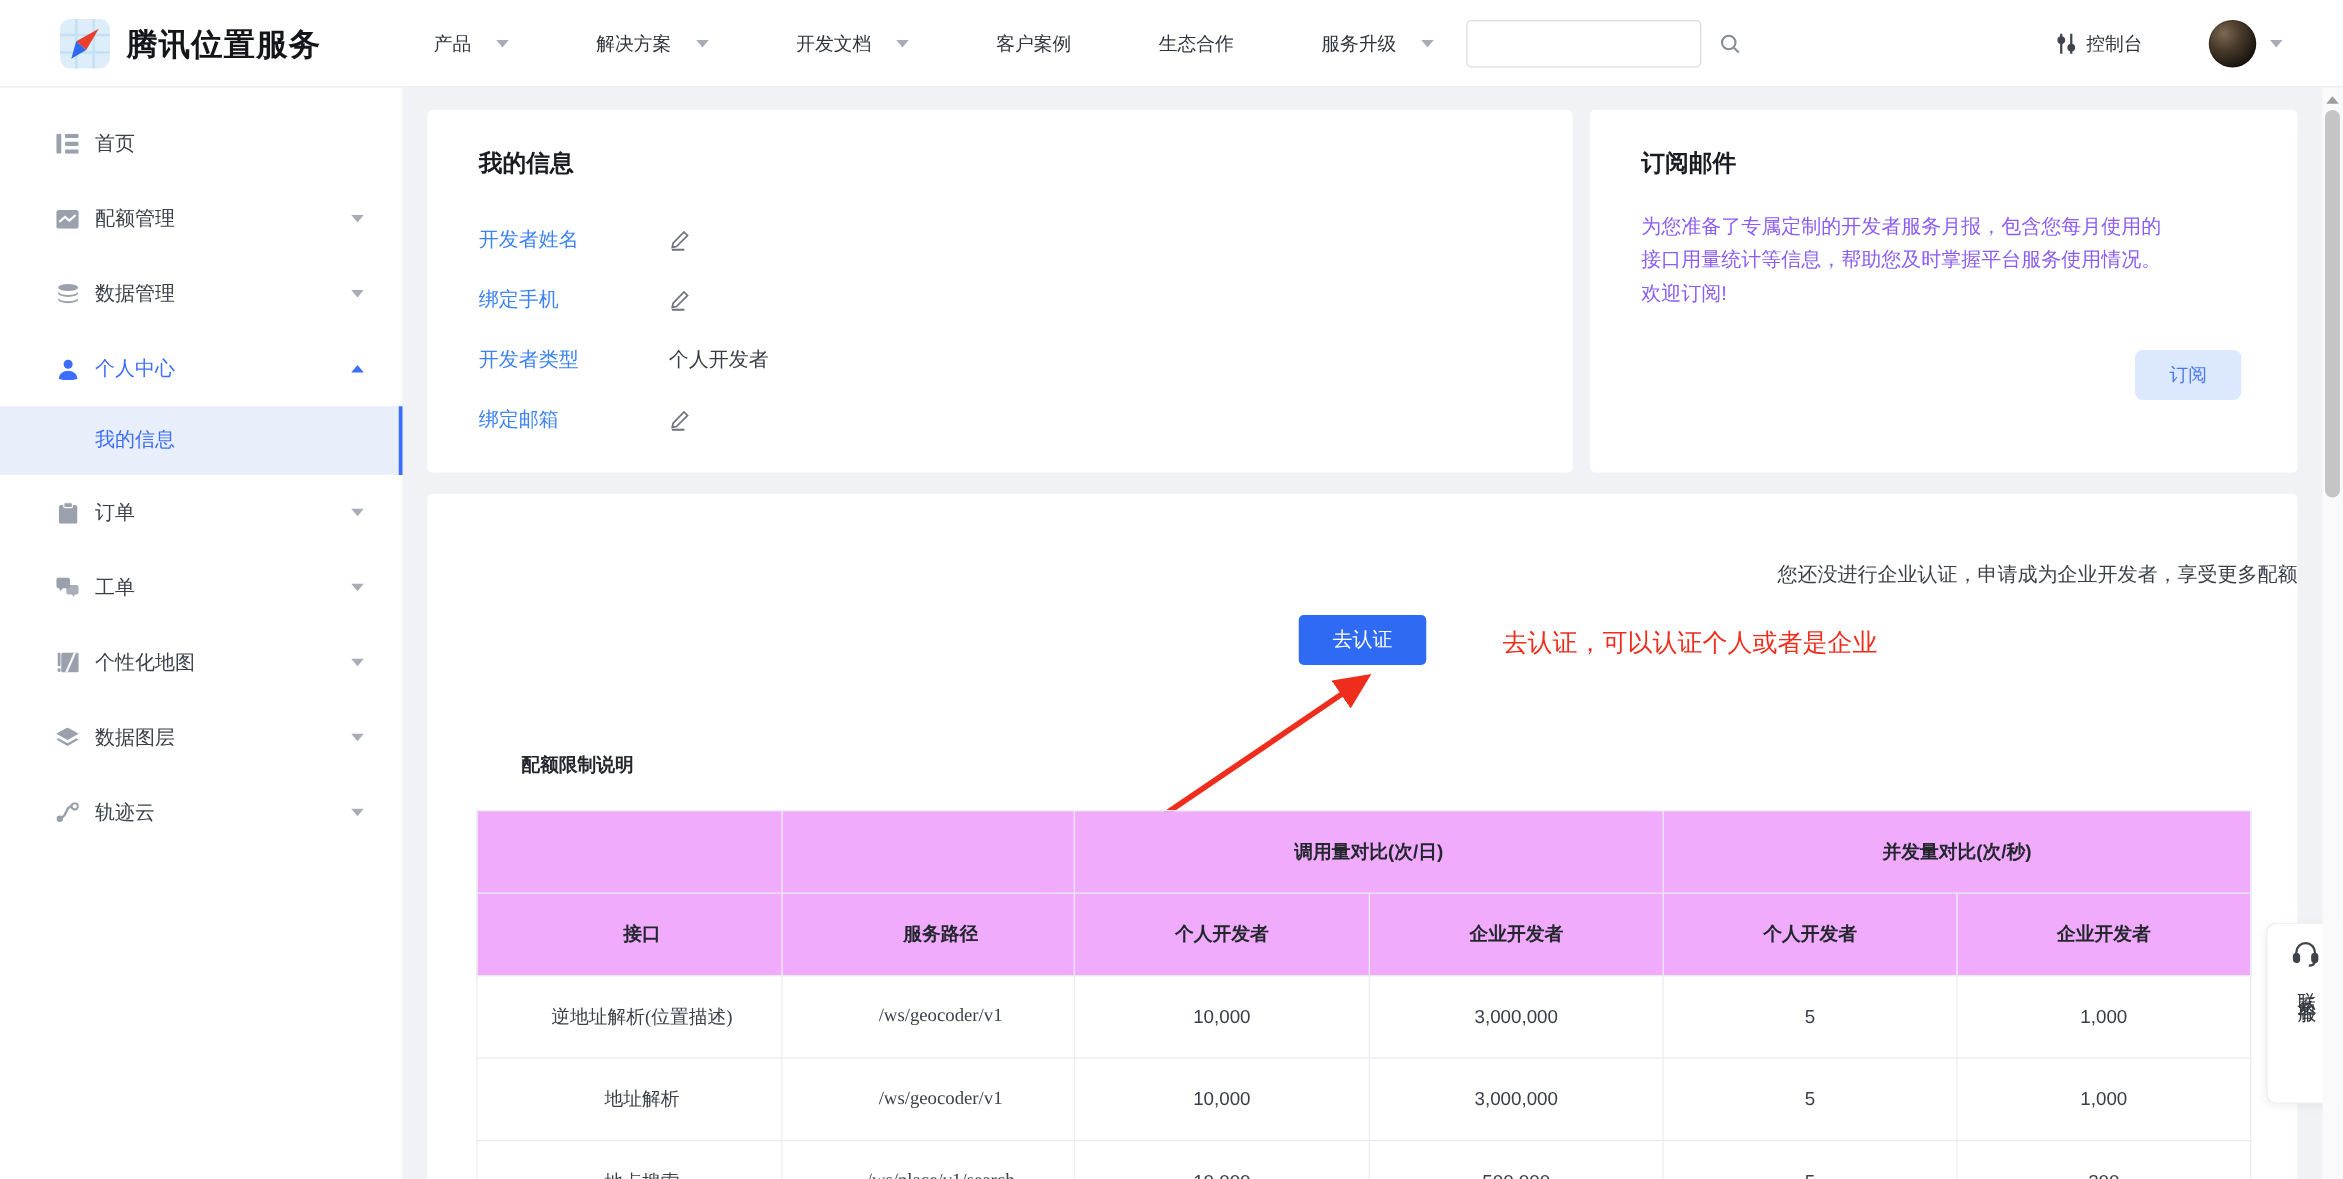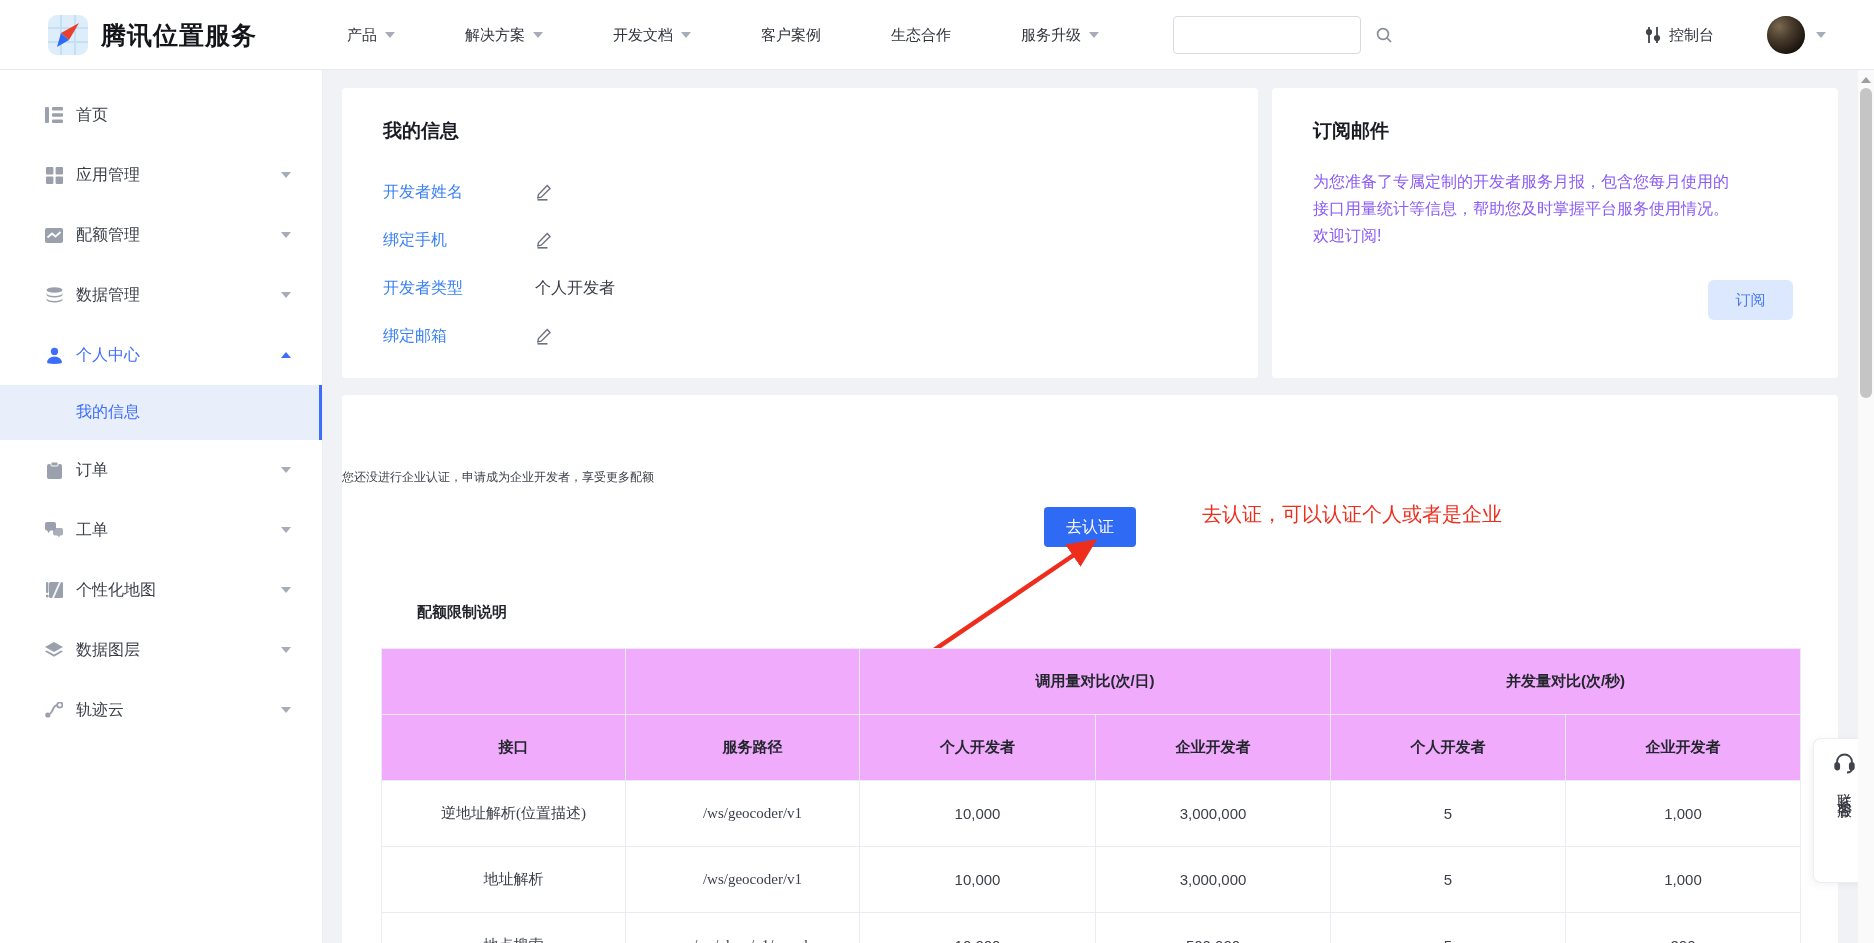--- a/index.html
+++ b/index.html
@@ -6,21 +6,21 @@
   html,body { width:1874px; height:943px; overflow:hidden; background:#f0f2f6;
               font-family:"Liberation Sans","DejaVu Sans",sans-serif; color:#383d46; }
 
   
   .topbar { position:absolute; left:0; top:0; width:1874px; height:70px; background:#fff;
             border-bottom:1px solid #e8eaef; z-index:30; }
   .brand { position:absolute; left:48px; top:0; height:70px; display:flex; align-items:center; gap:13px; }
   .brand-title { font-size:25px; font-weight:800; color:#14161a; letter-spacing:1px; }
   .logo-box { width:40px; height:40px; border-radius:9px; overflow:hidden; }
   .topnav { position:absolute; left:347px; top:0; height:70px; display:flex; align-items:center; gap:70px; }
-  .topnav-item { display:flex; align-items:center; gap:8px; font-size:15px; color:#30353d; cursor:pointer; white-space:nowrap; }
+  .topnav-item { display:flex; align-items:center; gap:20px; font-size:15px; color:#30353d; cursor:pointer; white-space:nowrap; }
   .caret-down { width:0; height:0; border-left:5px solid transparent; border-right:5px solid transparent;
                 border-top:6px solid #a7adb8; }
   .caret-up { width:0; height:0; border-left:5px solid transparent; border-right:5px solid transparent;
               border-bottom:6px solid #3d6dfd; }
   .searchbox { position:absolute; left:1173px; top:16px; width:188px; height:38px; border:1px solid #d8dbe2;
                border-radius:4px; background:#fff; display:flex; align-items:center; }
   .searchbox input { flex:1; border:none; outline:none; height:34px; padding:0 8px 0 12px; font-size:14px; background:transparent; }
   .search-ic { margin-right:10px; display:flex; }
   .console { position:absolute; left:1645px; top:0; height:70px; display:flex; align-items:center; gap:8px;
              font-size:15px; color:#30353d; cursor:pointer; }
@@ -51,22 +51,22 @@
   .p-row { display:flex; align-items:center; height:28px; margin-bottom:20px; }
   .p-rows { margin-top:34px; }
   .p-label { width:152px; font-size:16px; color:#3b82f6; }
   .p-value { font-size:16px; color:#383d46; }
   .edit-ic { display:flex; cursor:pointer; }
 
   .sub-body { margin-top:24px; width:428px; font-size:16px; line-height:27px; color:#8b5cf6; }
   .btn-subscribe { position:absolute; right:45px; top:192px; width:85px; height:40px; border:none; cursor:pointer;
                    background:#dce8fd; color:#4a78f2; font-size:15px; border-radius:6px; }
 
-  .cert-notice { padding-top:55px; text-align:left; font-size:12px; color:#3a3f48;margin-top:19px; }
-  .btn-cert { display:block; margin:21px auto 0; width:92px; height:40px; border:none; cursor:pointer;
+  .cert-notice { padding-top:55px; text-align:right; font-size:16px; color:#3a3f48; }
+  .btn-cert { display:block; margin:21px auto 0; width:102px; height:40px; border:none; cursor:pointer;
               background:#2f6af5; color:#fff; font-size:16px; border-radius:4px; }
   .annotation { position:absolute; left:860px; top:106px; font-size:20px; color:#ee2d1c; white-space:nowrap; }
   .arrow-svg { position:absolute; left:0; top:0; pointer-events:none; }
   .quota-title { position:absolute; left:39px; top:208px; font-size:15px; font-weight:700; color:#23262d;margin-left:36px; }
 
   table.quota { position:absolute; left:39px; top:253px; width:1419px; border-collapse:collapse; table-layout:fixed;
                 font-size:15px; }
   table.quota th, table.quota td { border:1px solid #e9ecf2; height:66px; }
   table.quota thead th { background:#f0abfc; font-weight:700; color:#23262d; text-align:center; }
   table.quota th.lft, table.quota td.lft { text-align:center; padding-left:20px;font-family:Liberation Serif, serif; }
@@ -154,32 +154,20 @@
   <div class="side-item">
     <span class="ic">
       <svg width="18" height="16" viewBox="0 0 18 16" fill="#9aa1ad">
         <rect x="0" y="0" width="4" height="16" rx="1"></rect>
         <rect x="7" y="0" width="11" height="3.4" rx="1"></rect>
         <rect x="7" y="6.3" width="11" height="3.4" rx="1"></rect>
         <rect x="7" y="12.6" width="11" height="3.4" rx="1"></rect>
       </svg>
     </span>
     <span class="lb">首页</span>
-  </div>
-  <div class="side-item">
-    <span class="ic">
-      <svg width="17" height="17" viewBox="0 0 17 17" fill="#9aa1ad">
-        <rect x="0" y="0" width="7.4" height="7.4" rx="1"></rect>
-          <rect x="9.6" y="0" width="7.4" height="7.4" rx="1"></rect>
-        <rect x="0" y="9.6" width="7.4" height="7.4" rx="1"></rect>
-          <rect x="9.6" y="9.6" width="7.4" height="7.4" rx="1"></rect>
-      </svg>
-    </span>
-    <span class="lb">应用管理</span>
-    <i class="cr caret-down"></i>
   </div>
   <div class="side-item">
     <span class="ic">
       <svg width="18" height="15" viewBox="0 0 18 15">
         <rect x="0" y="0" width="18" height="15" rx="2" fill="#9aa1ad"></rect>
         <path d="M2.5 9.5 L7 5.5 L10.5 8.5 L15.5 4" stroke="#fff" stroke-width="1.8" fill="none"></path>
       </svg>
     </span>
     <span class="lb">配额管理</span>
     <i class="cr caret-down"></i>

